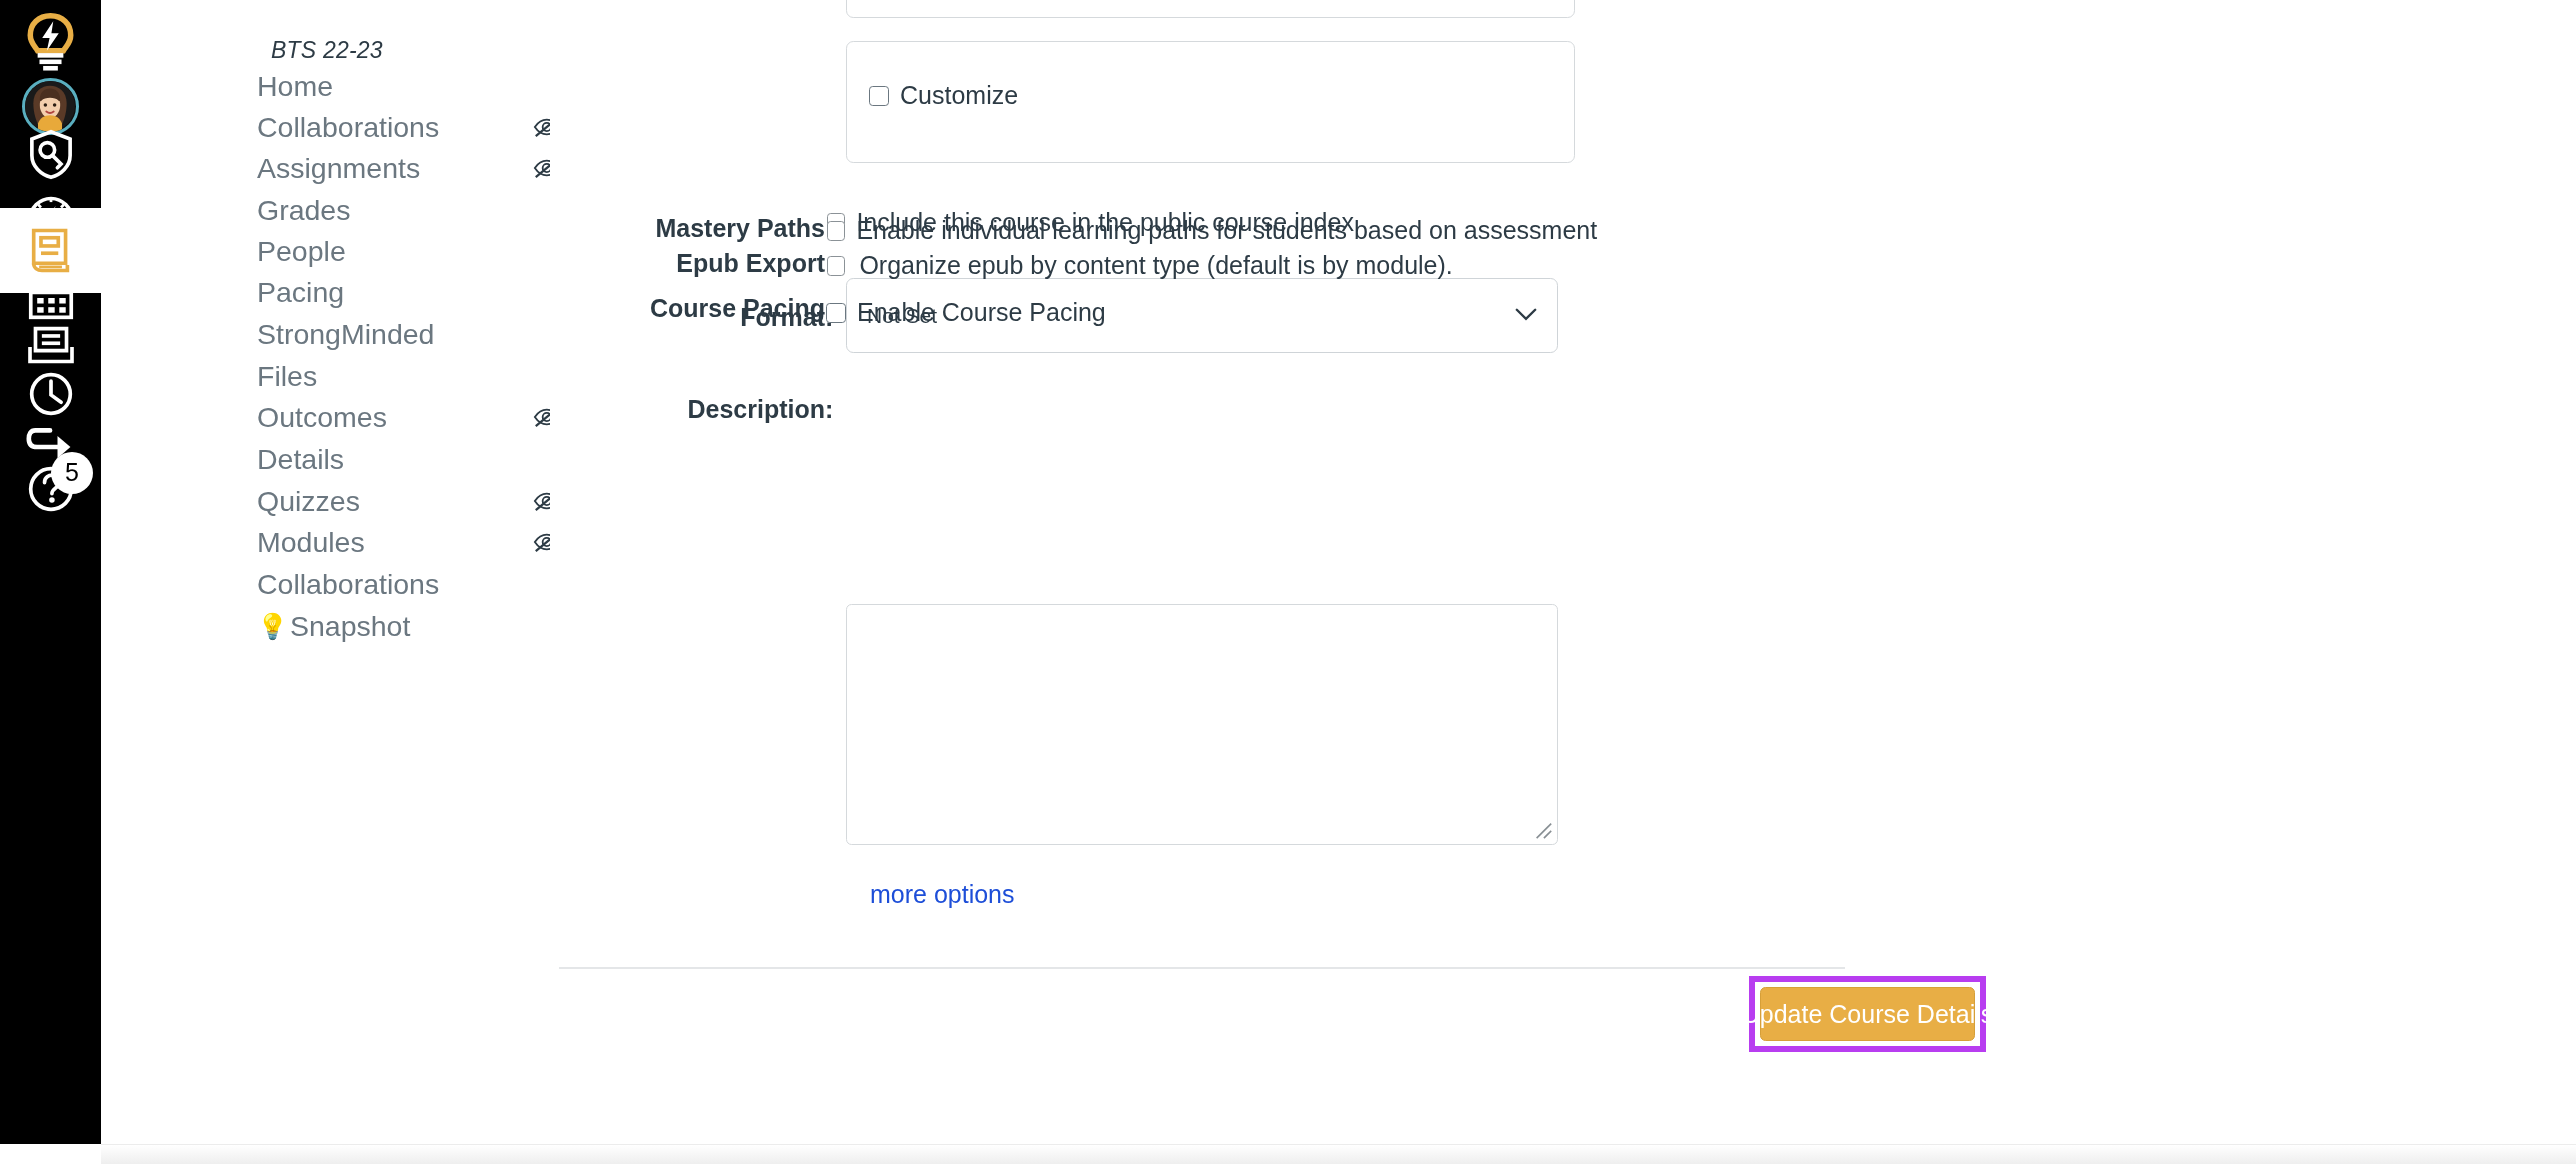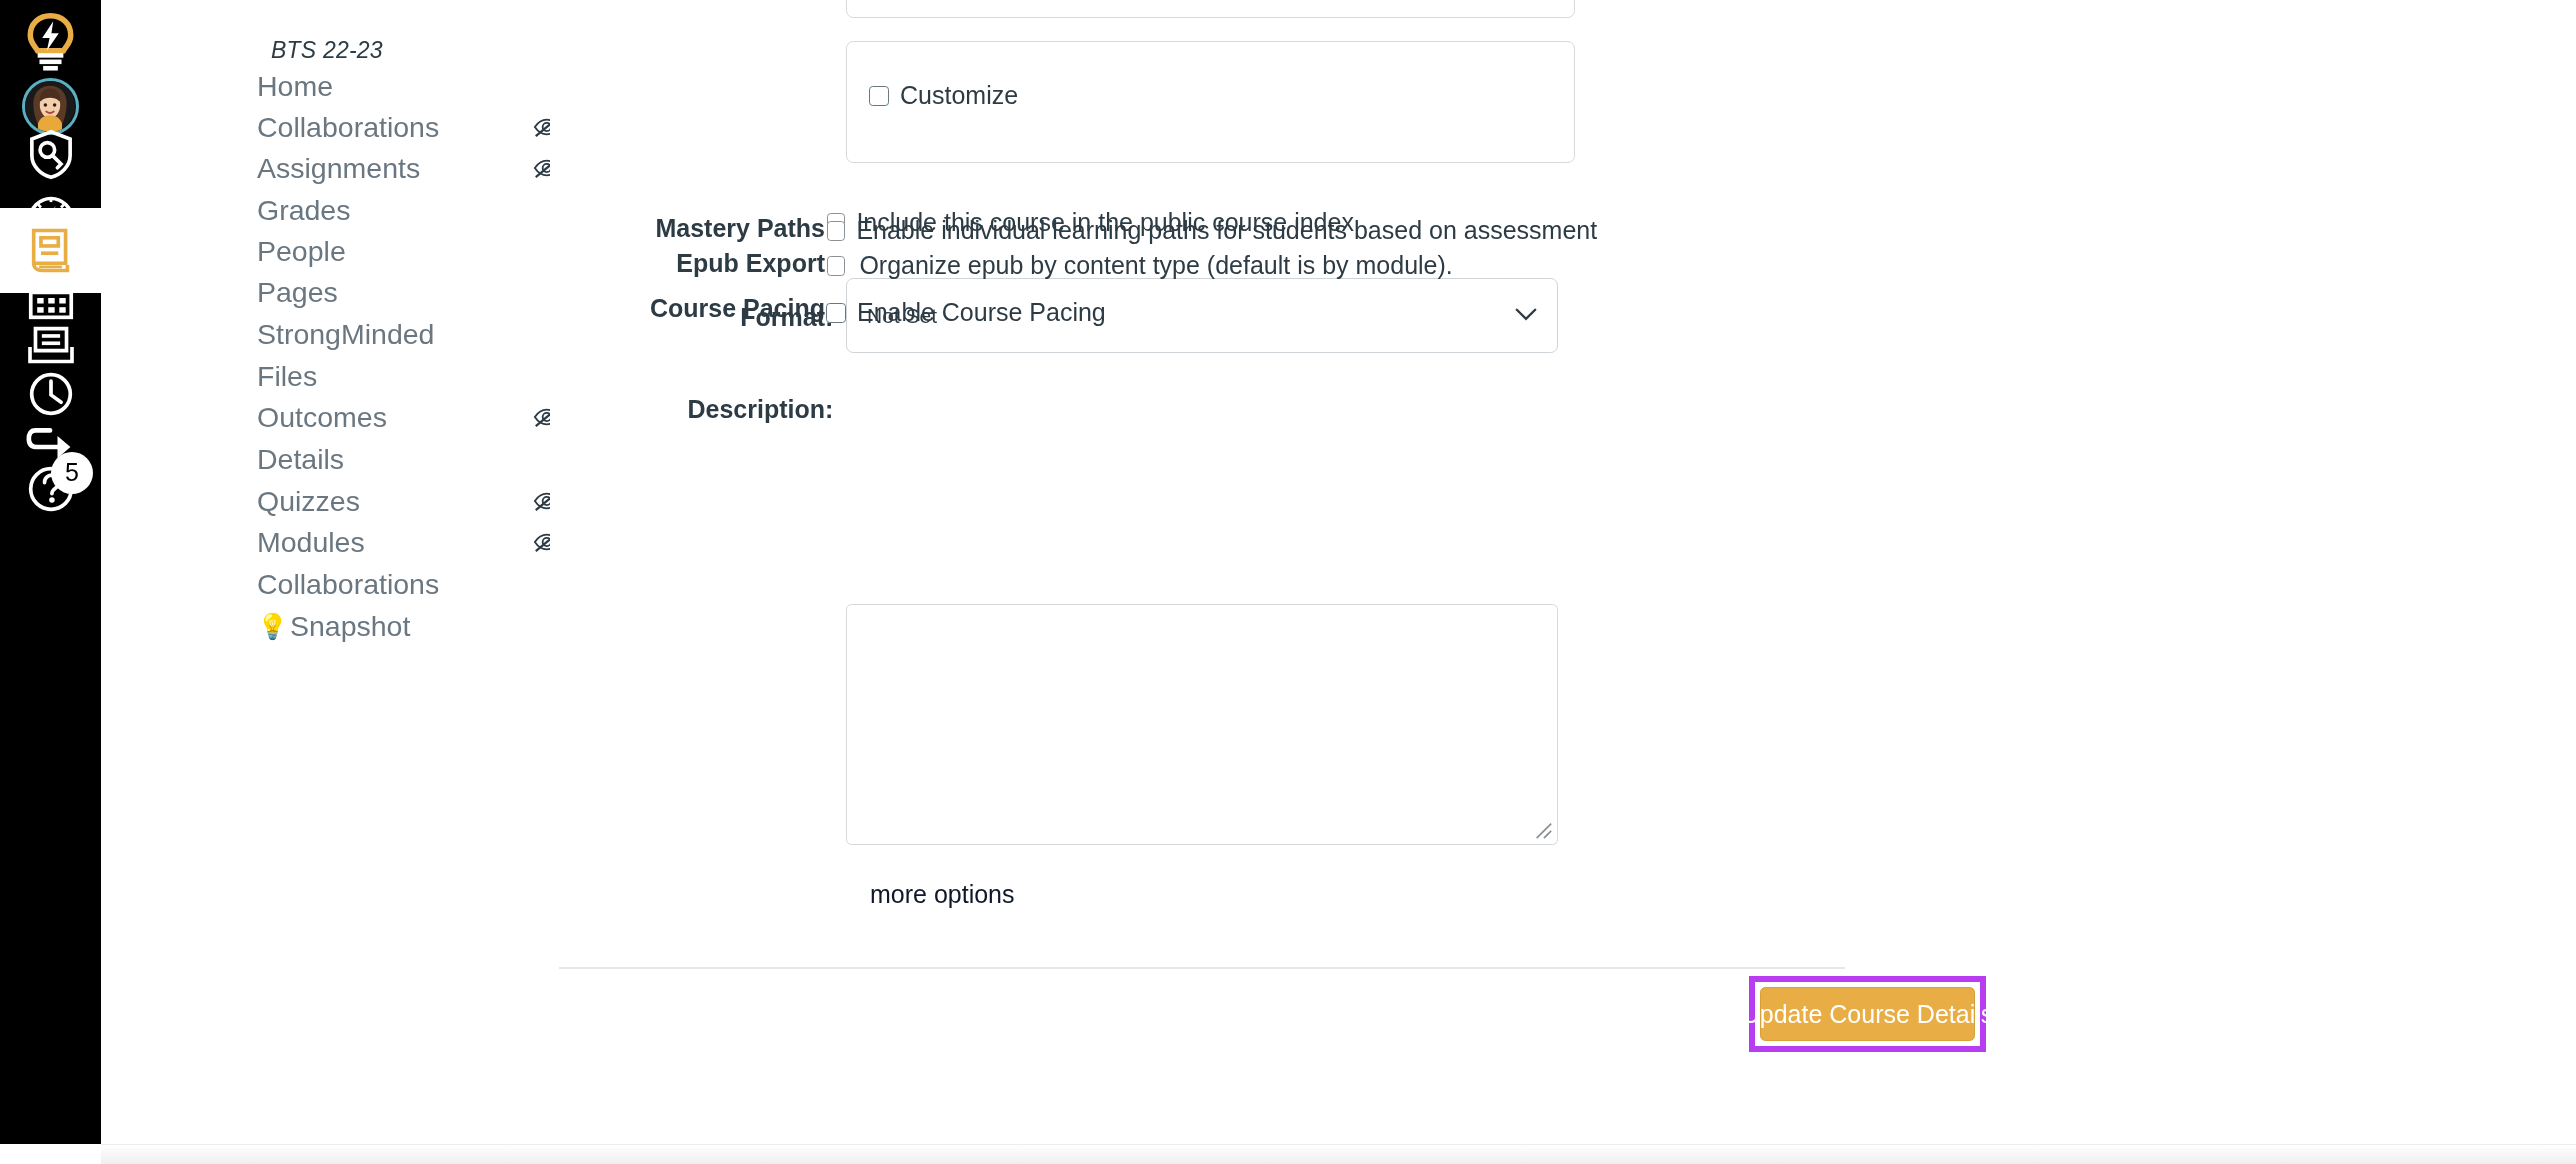--- a/index.html
+++ b/index.html
@@ -225,21 +225,21 @@
     bottom: 3.7px;
     width: 20px;
     height: 20px;
   }
 
   #more-options {
     position: absolute;
     left: 320px;
     top: 880px;
     font-size: 25px;
-    color: #0f172a;
+    color: #1d4ed8;
     font-family: "Liberation Sans", sans-serif;
     cursor: pointer;
   }
 
   #divider {
     position: absolute;
     left: 9.2px;
     top: 967px;
     width: 1286px;
     height: 1.8px;
@@ -438,21 +438,21 @@
 
     <div class="cn-item" style="top:185px;">
       <span class="cn-label">Grades</span>
     </div>
 
     <div class="cn-item" style="top:226px;">
       <span class="cn-label">People</span>
     </div>
 
     <div class="cn-item" style="top:267px;">
-      <span class="cn-label">Pages</span>
+      <span class="cn-label">Pacing</span>
     </div>
 
     <div class="cn-item" style="top:351px;">
       <span class="cn-label">Files</span>
     </div>
 
     <div class="cn-item" style="top:309px;">
       <span class="cn-label">StrongMinded</span>
     </div>
 

